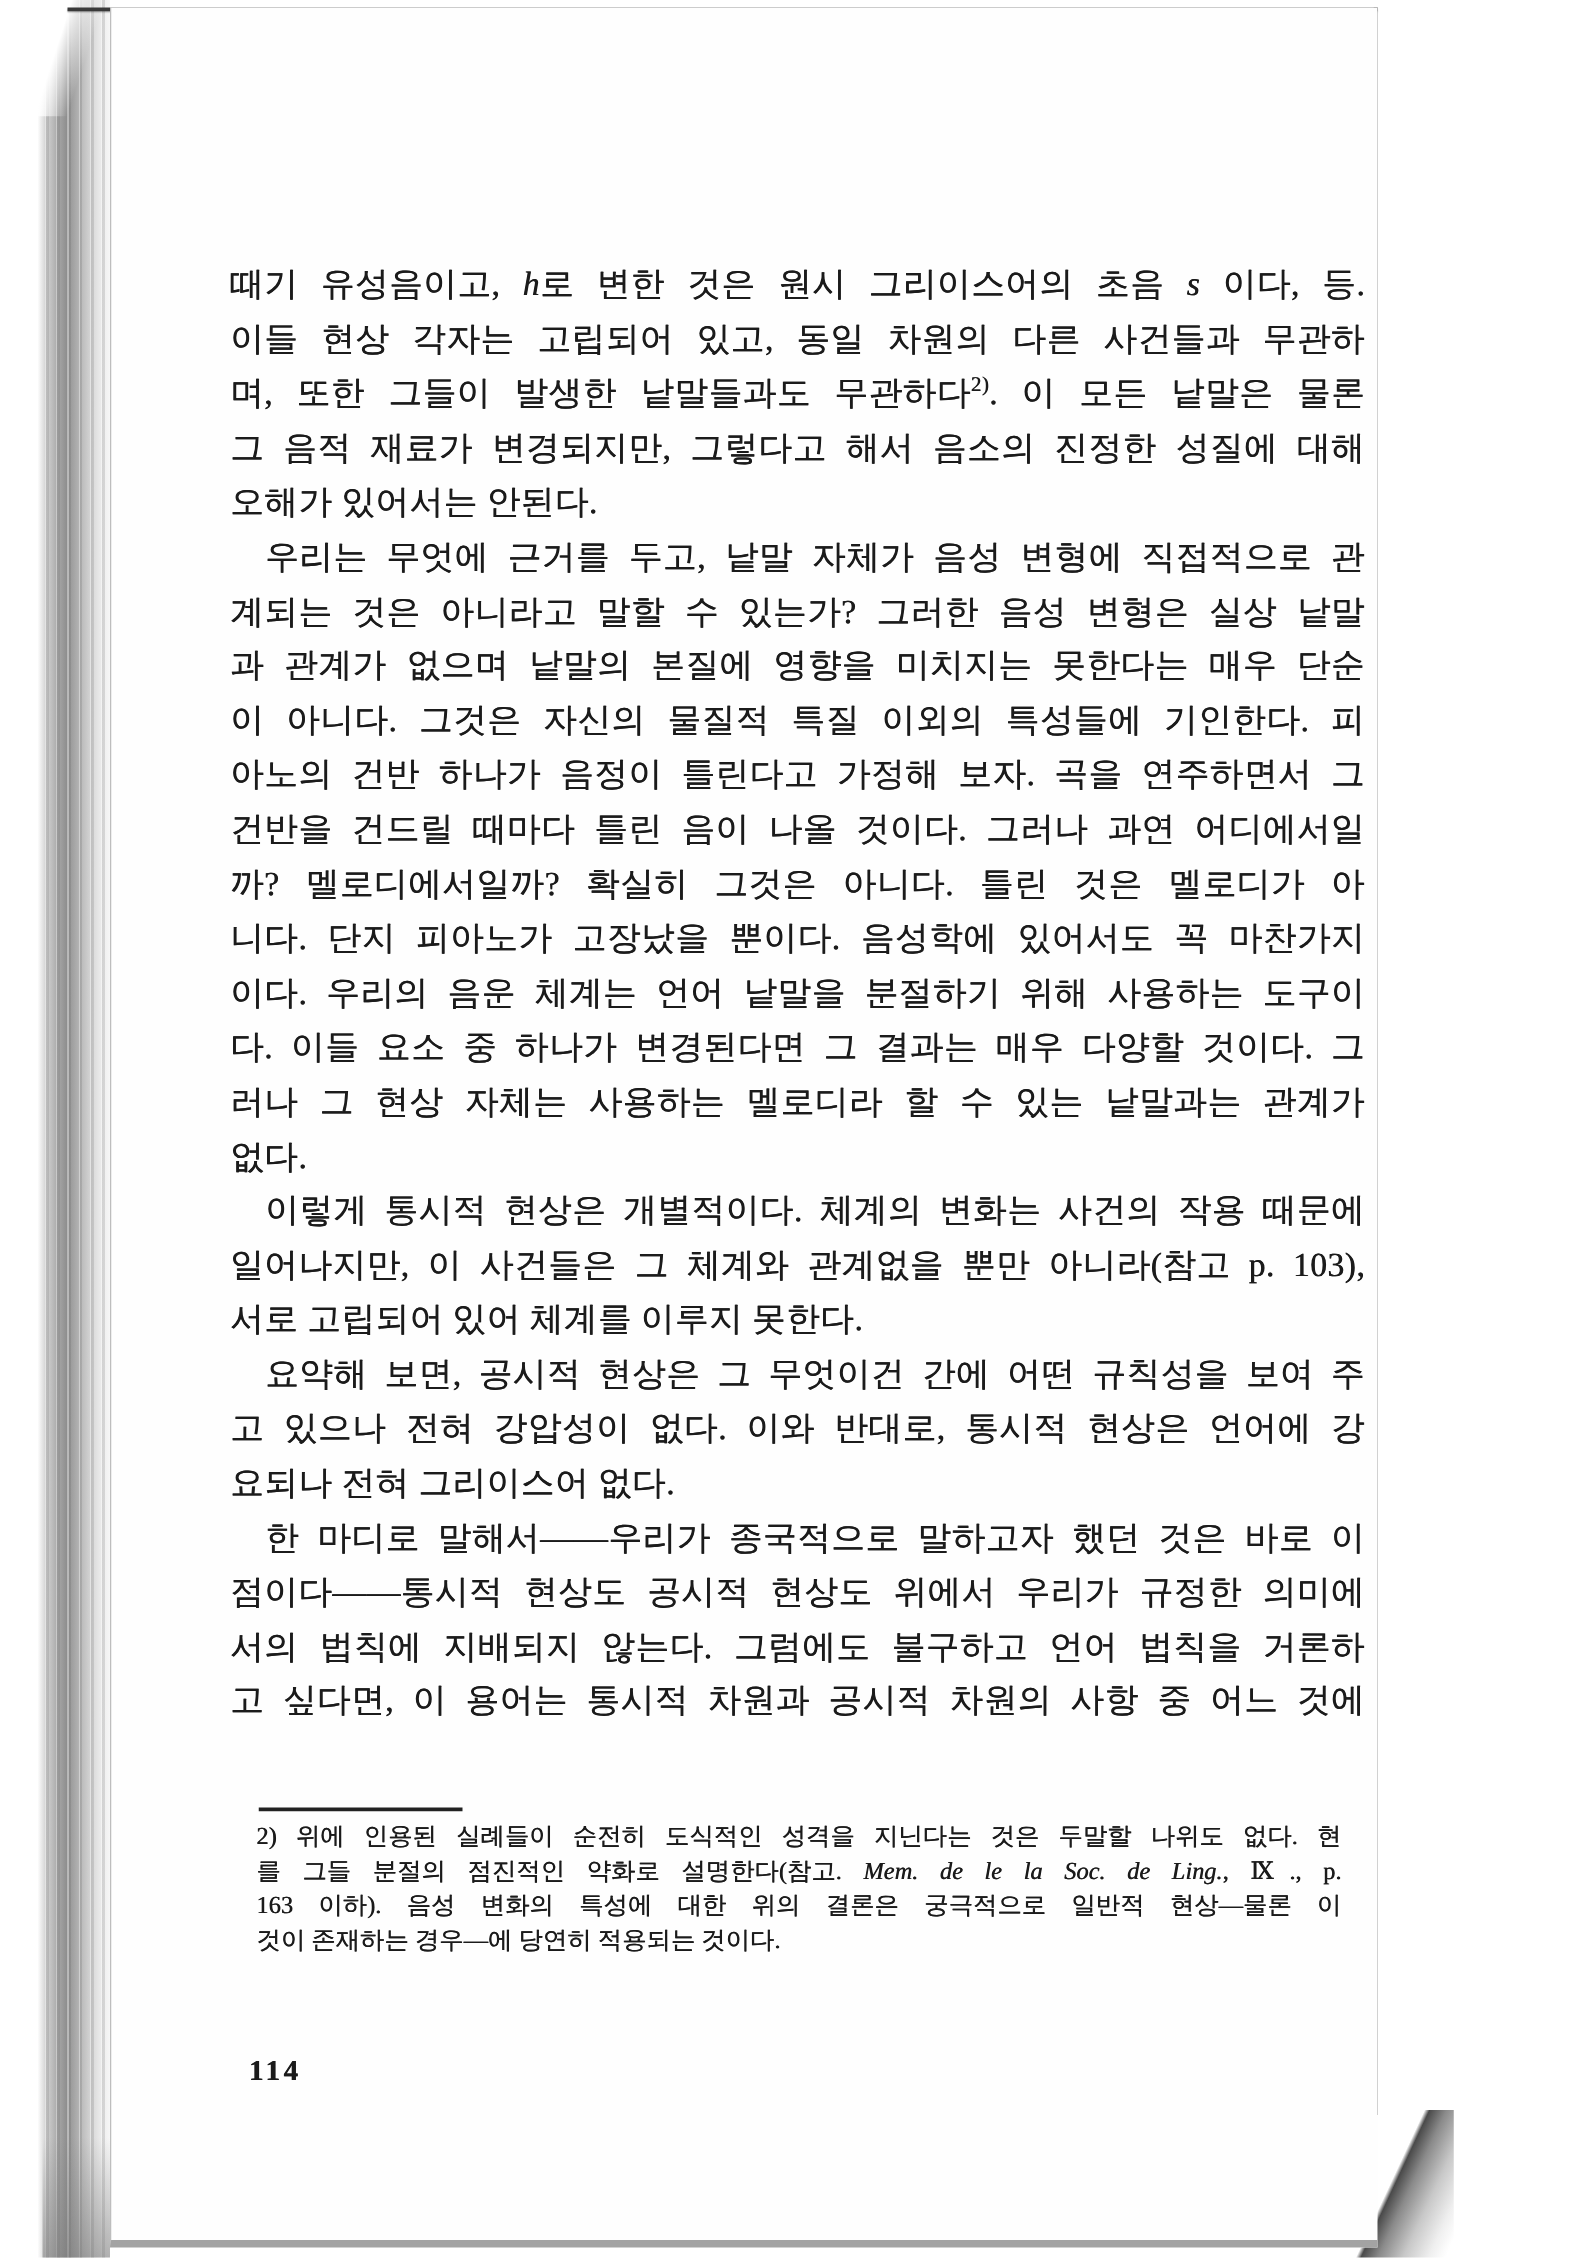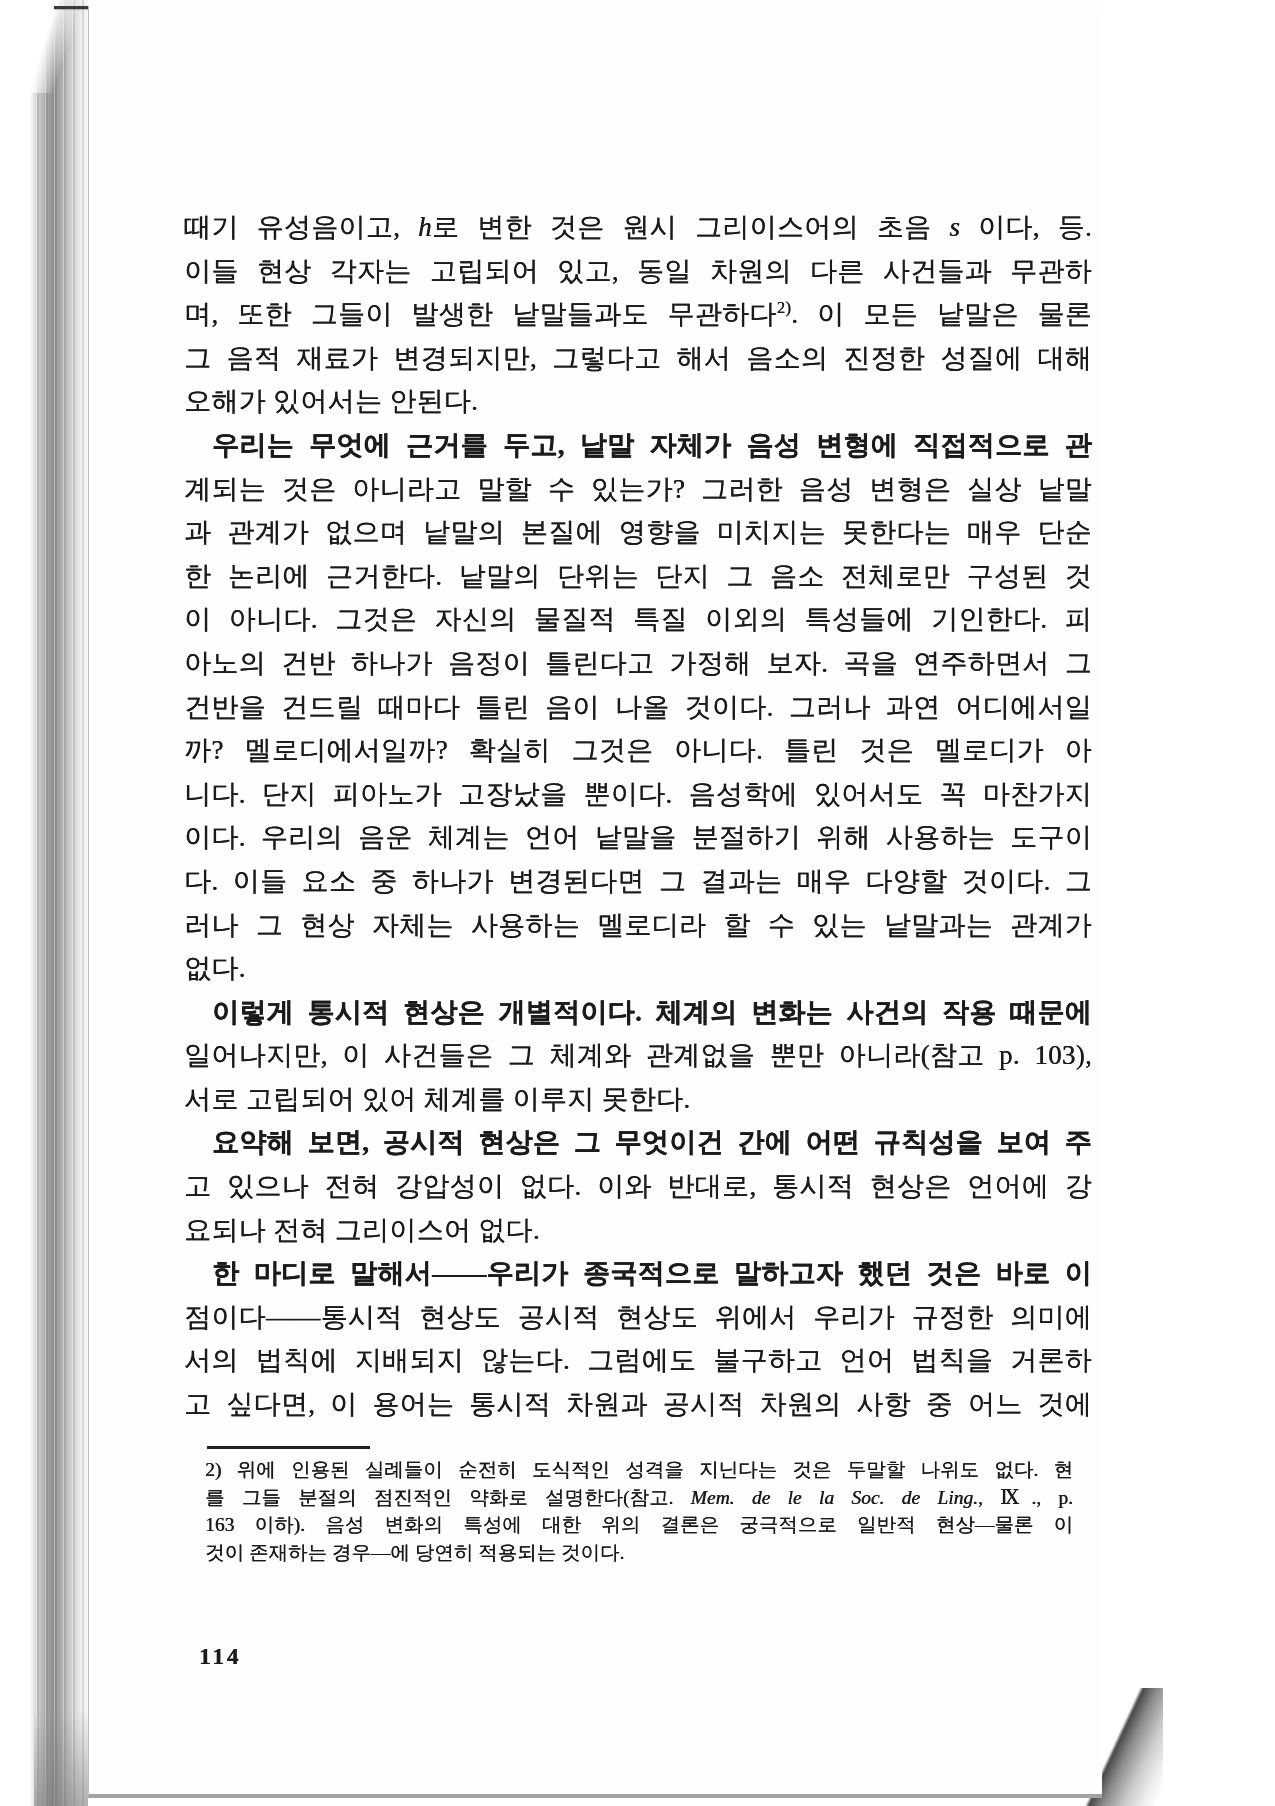--- a/index.html
+++ b/index.html
@@ -42,33 +42,33 @@
     position:absolute;left:1083px;top:1688px;width:80px;height:118px;
     background:linear-gradient(115deg,
       rgba(0,0,0,0) 42%, #4a4a4a 45%, #8a8a8a 55%, #c8c8c8 70%,
       #efefef 85%, rgba(255,255,255,0) 95%);
   }
   
   .page{
     position:absolute;left:88px;top:6px;width:1014px;height:1792px;
     background:#fefefe;box-sizing:border-box;
     border-left:1px solid #bdbdbd;
-    border-bottom:4px solid #a3a3a3;
+    border-bottom:6px solid #a3a3a3;
   }
   .body-text{
     position:absolute;left:95px;top:200px;width:908px;
     font-size:27px;line-height:43.6px;
     letter-spacing:.3px;
     text-shadow:.4px 0 0 currentColor; 
   }
   .body-text .line{
     text-align:justify;text-align-last:justify;
     white-space:normal;
   }
-  .body-text .line.indent{text-indent:28px;font-weight:bold;}
+  .body-text .line.indent{text-indent:28px;}
   .body-text .line.end{text-align-last:left;}
   .line i{font-style:italic;font-family:"Liberation Serif","DejaVu Serif",serif;}
   .line sup{font-size:.62em;vertical-align:super;line-height:0;}
   
   .footnote{
     position:absolute;left:116px;top:1440px;width:868px;
     font-size:19.5px;line-height:27.5px;
     text-shadow:.4px 0 0 currentColor;
   }
   .footnote-rule{
@@ -97,21 +97,20 @@
 
   <div class="body-text">
       <div class="line">때기 유성음이고, <i>h</i>로 변한 것은 원시 그리이스어의 초음 <i>s</i> 이다, 등.</div>
       <div class="line">이들 현상 각자는 고립되어 있고, 동일 차원의 다른 사건들과 무관하</div>
       <div class="line">며, 또한 그들이 발생한 낱말들과도 무관하다<sup>2)</sup>. 이 모든 낱말은 물론</div>
       <div class="line">그 음적 재료가 변경되지만, 그렇다고 해서 음소의 진정한 성질에 대해</div>
       <div class="line end">오해가 있어서는 안된다.</div>
       <div class="line indent">우리는 무엇에 근거를 두고, 낱말 자체가 음성 변형에 직접적으로 관</div>
       <div class="line">계되는 것은 아니라고 말할 수 있는가? 그러한 음성 변형은 실상 낱말</div>
       <div class="line">과 관계가 없으며 낱말의 본질에 영향을 미치지는 못한다는 매우 단순</div>
-      <div class="line">한 논리에 근거한다. 낱말의 단위는 단지 그 음소 전체로만 구성된 것</div>
       <div class="line">이 아니다. 그것은 자신의 물질적 특질 이외의 특성들에 기인한다. 피</div>
       <div class="line">아노의 건반 하나가 음정이 틀린다고 가정해 보자. 곡을 연주하면서 그</div>
       <div class="line">건반을 건드릴 때마다 틀린 음이 나올 것이다. 그러나 과연 어디에서일</div>
       <div class="line">까? 멜로디에서일까? 확실히 그것은 아니다. 틀린 것은 멜로디가 아</div>
       <div class="line">니다. 단지 피아노가 고장났을 뿐이다. 음성학에 있어서도 꼭 마찬가지</div>
       <div class="line">이다. 우리의 음운 체계는 언어 낱말을 분절하기 위해 사용하는 도구이</div>
       <div class="line">다. 이들 요소 중 하나가 변경된다면 그 결과는 매우 다양할 것이다. 그</div>
       <div class="line">러나 그 현상 자체는 사용하는 멜로디라 할 수 있는 낱말과는 관계가</div>
       <div class="line end">없다.</div>
       <div class="line indent">이렇게 통시적 현상은 개별적이다. 체계의 변화는 사건의 작용 때문에</div>

